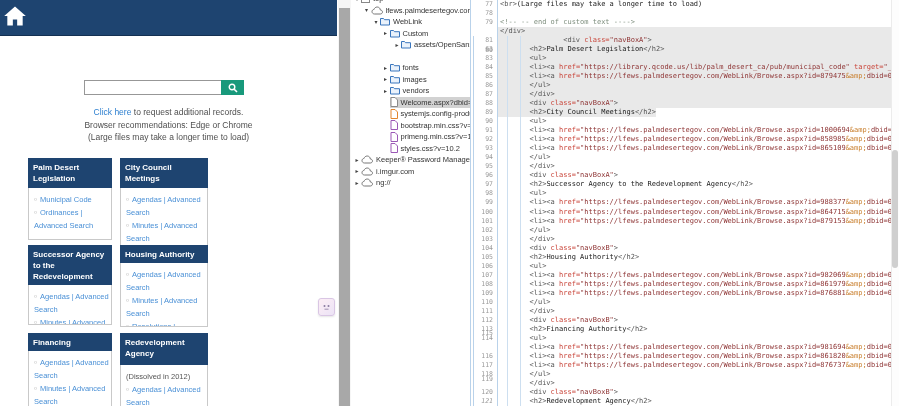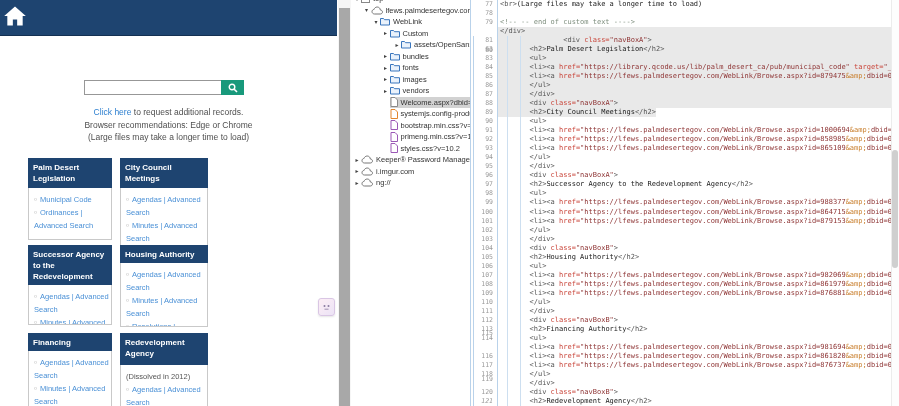--- a/index.html
+++ b/index.html
@@ -199,31 +199,20 @@
       </div>
       <div class="tree-row" style="top: 39px; padding-left: 42px;">
         <span class="exp">▸</span>
         <div class="tr-inner">
           <span class="ticon">
             <svg width="10" height="9" viewBox="0 0 10 9">
               <path d="M.5 1.5h3l1 1.2h5v5.3h-9z" fill="#eaf2fb" stroke="#3a76bd"></path>
             </svg>
           </span>
           <span>assets/OpenSans</span>
-        </div>
-      </div>
-      <div class="tree-row" style="top: 50.5px; padding-left: 30.5px;">
-        <span class="exp">▸</span>
-        <div class="tr-inner">
-          <span class="ticon">
-            <svg width="10" height="9" viewBox="0 0 10 9">
-              <path d="M.5 1.5h3l1 1.2h5v5.3h-9z" fill="#eaf2fb" stroke="#3a76bd"></path>
-            </svg>
-          </span>
-          <span>bundles</span>
         </div>
       </div>
       <div class="tree-row" style="top: 62px; padding-left: 30.5px;">
         <span class="exp">▸</span>
         <div class="tr-inner">
           <span class="ticon">
             <svg width="10" height="9" viewBox="0 0 10 9">
               <path d="M.5 1.5h3l1 1.2h5v5.3h-9z" fill="#eaf2fb" stroke="#3a76bd"></path>
             </svg>
           </span>

